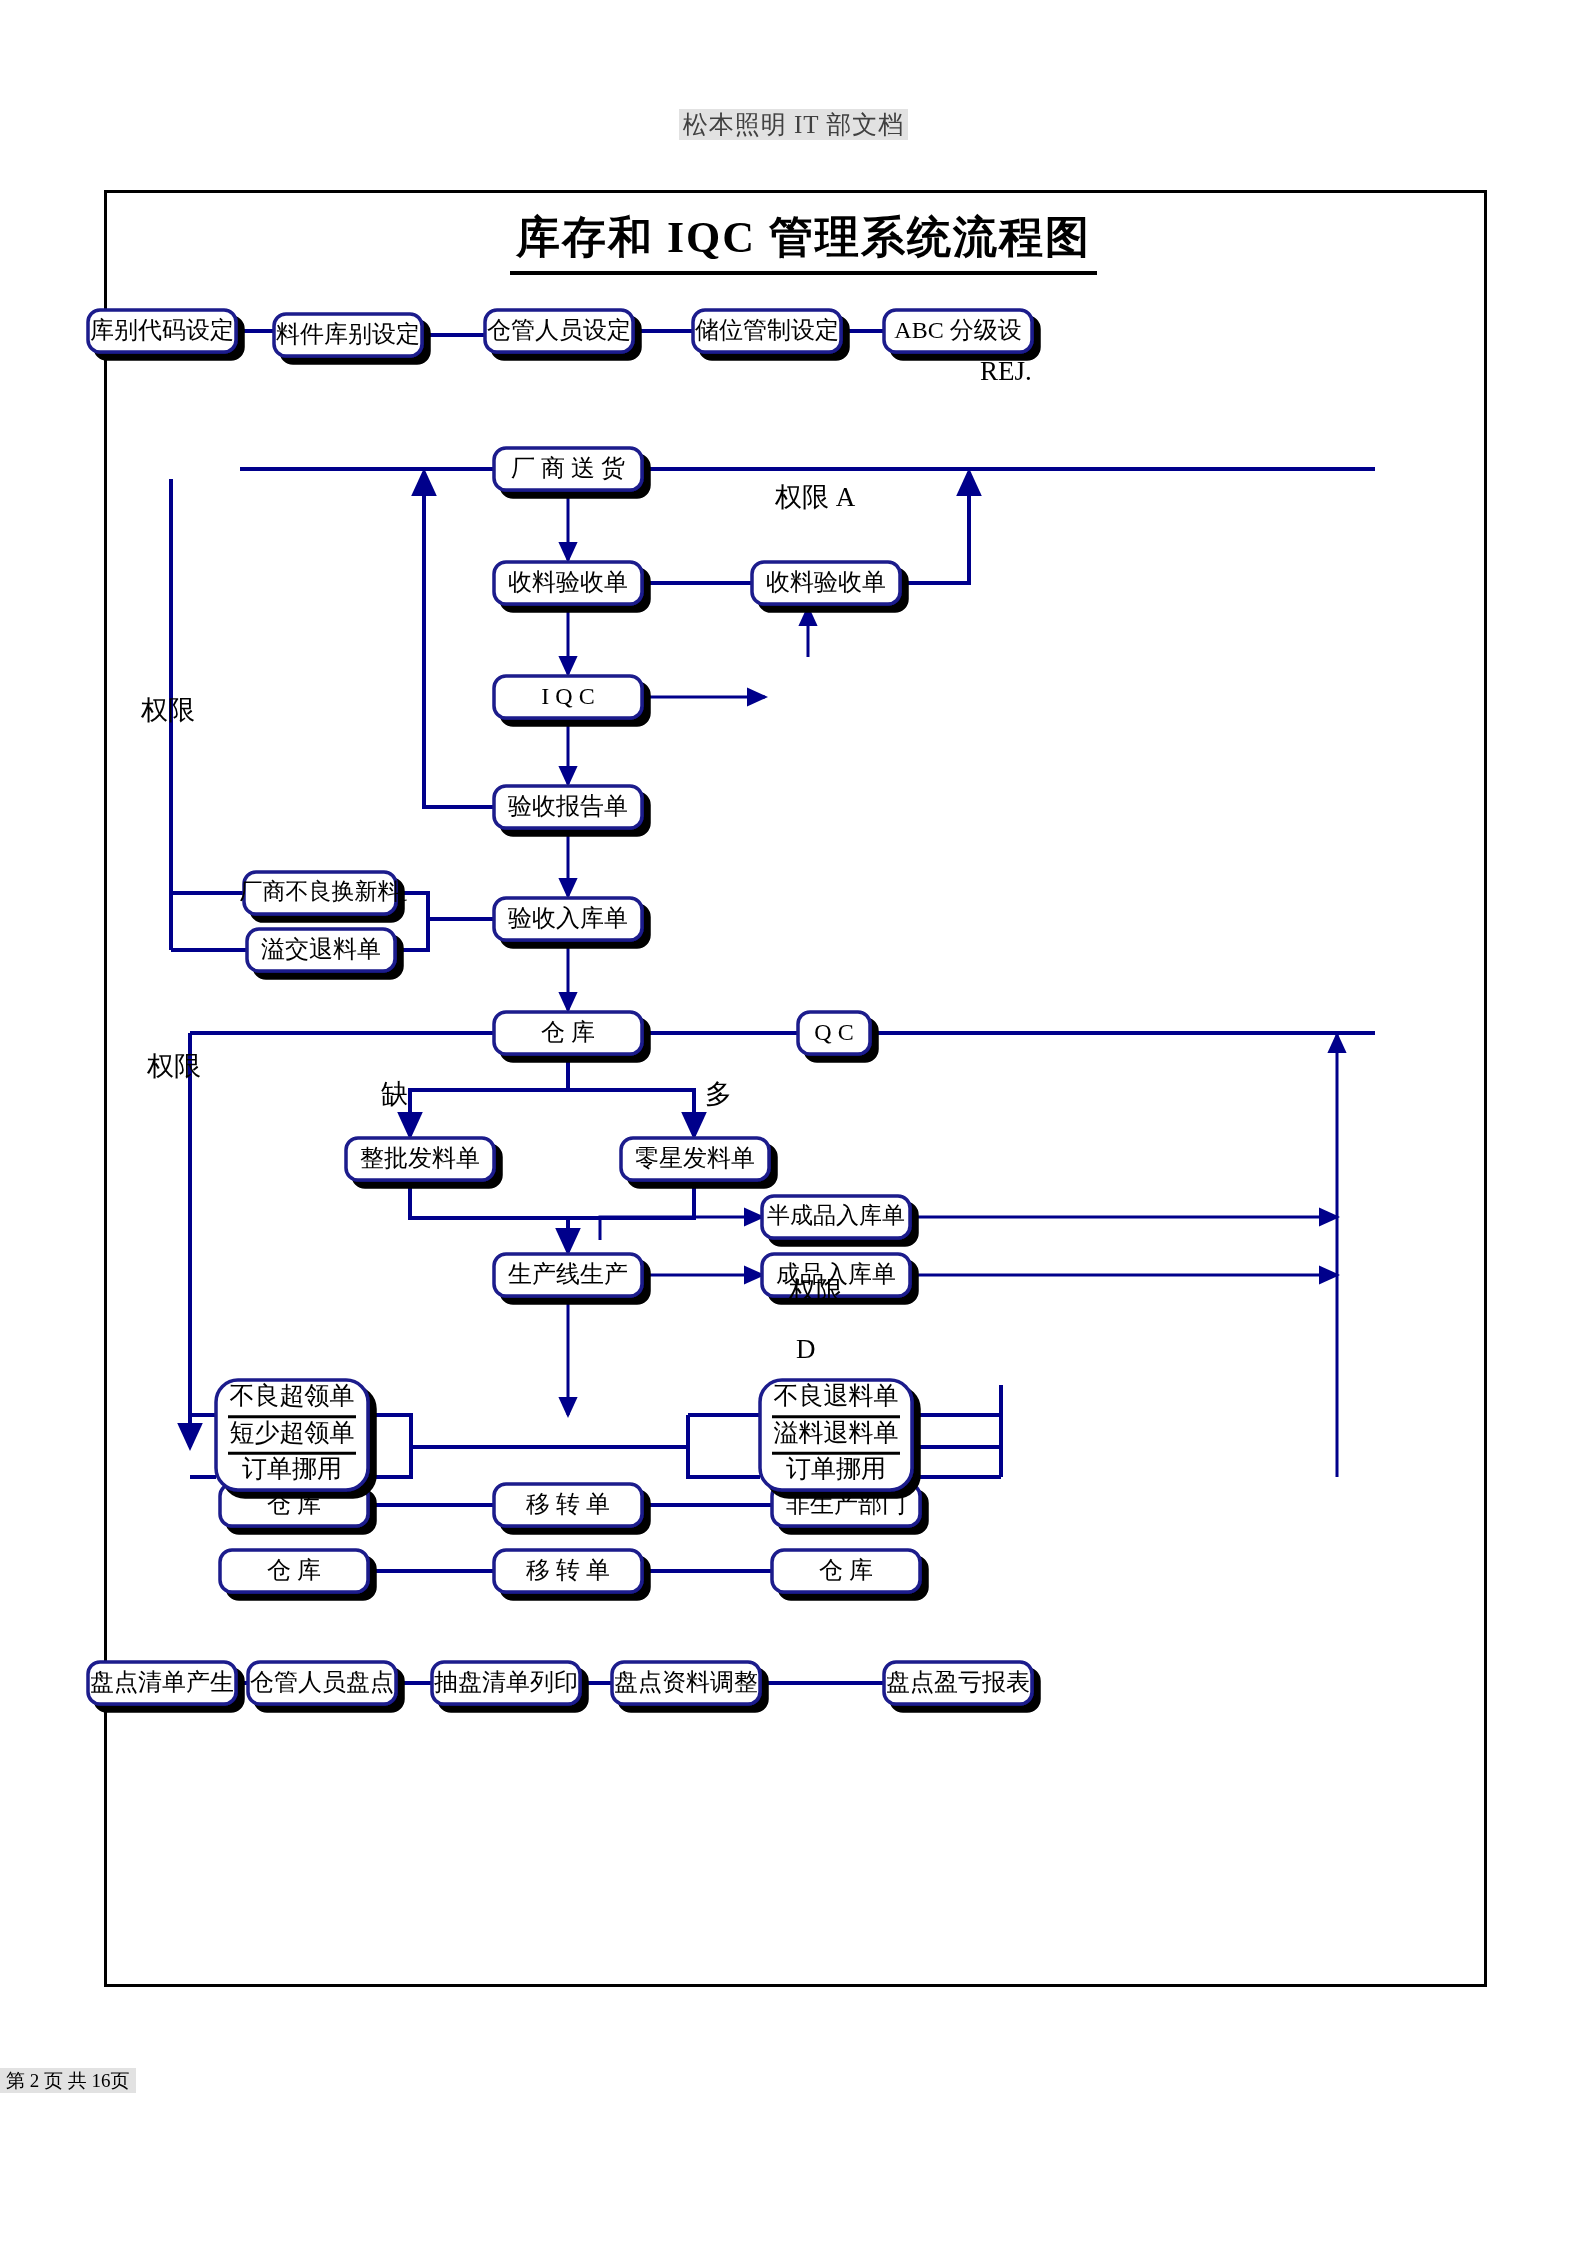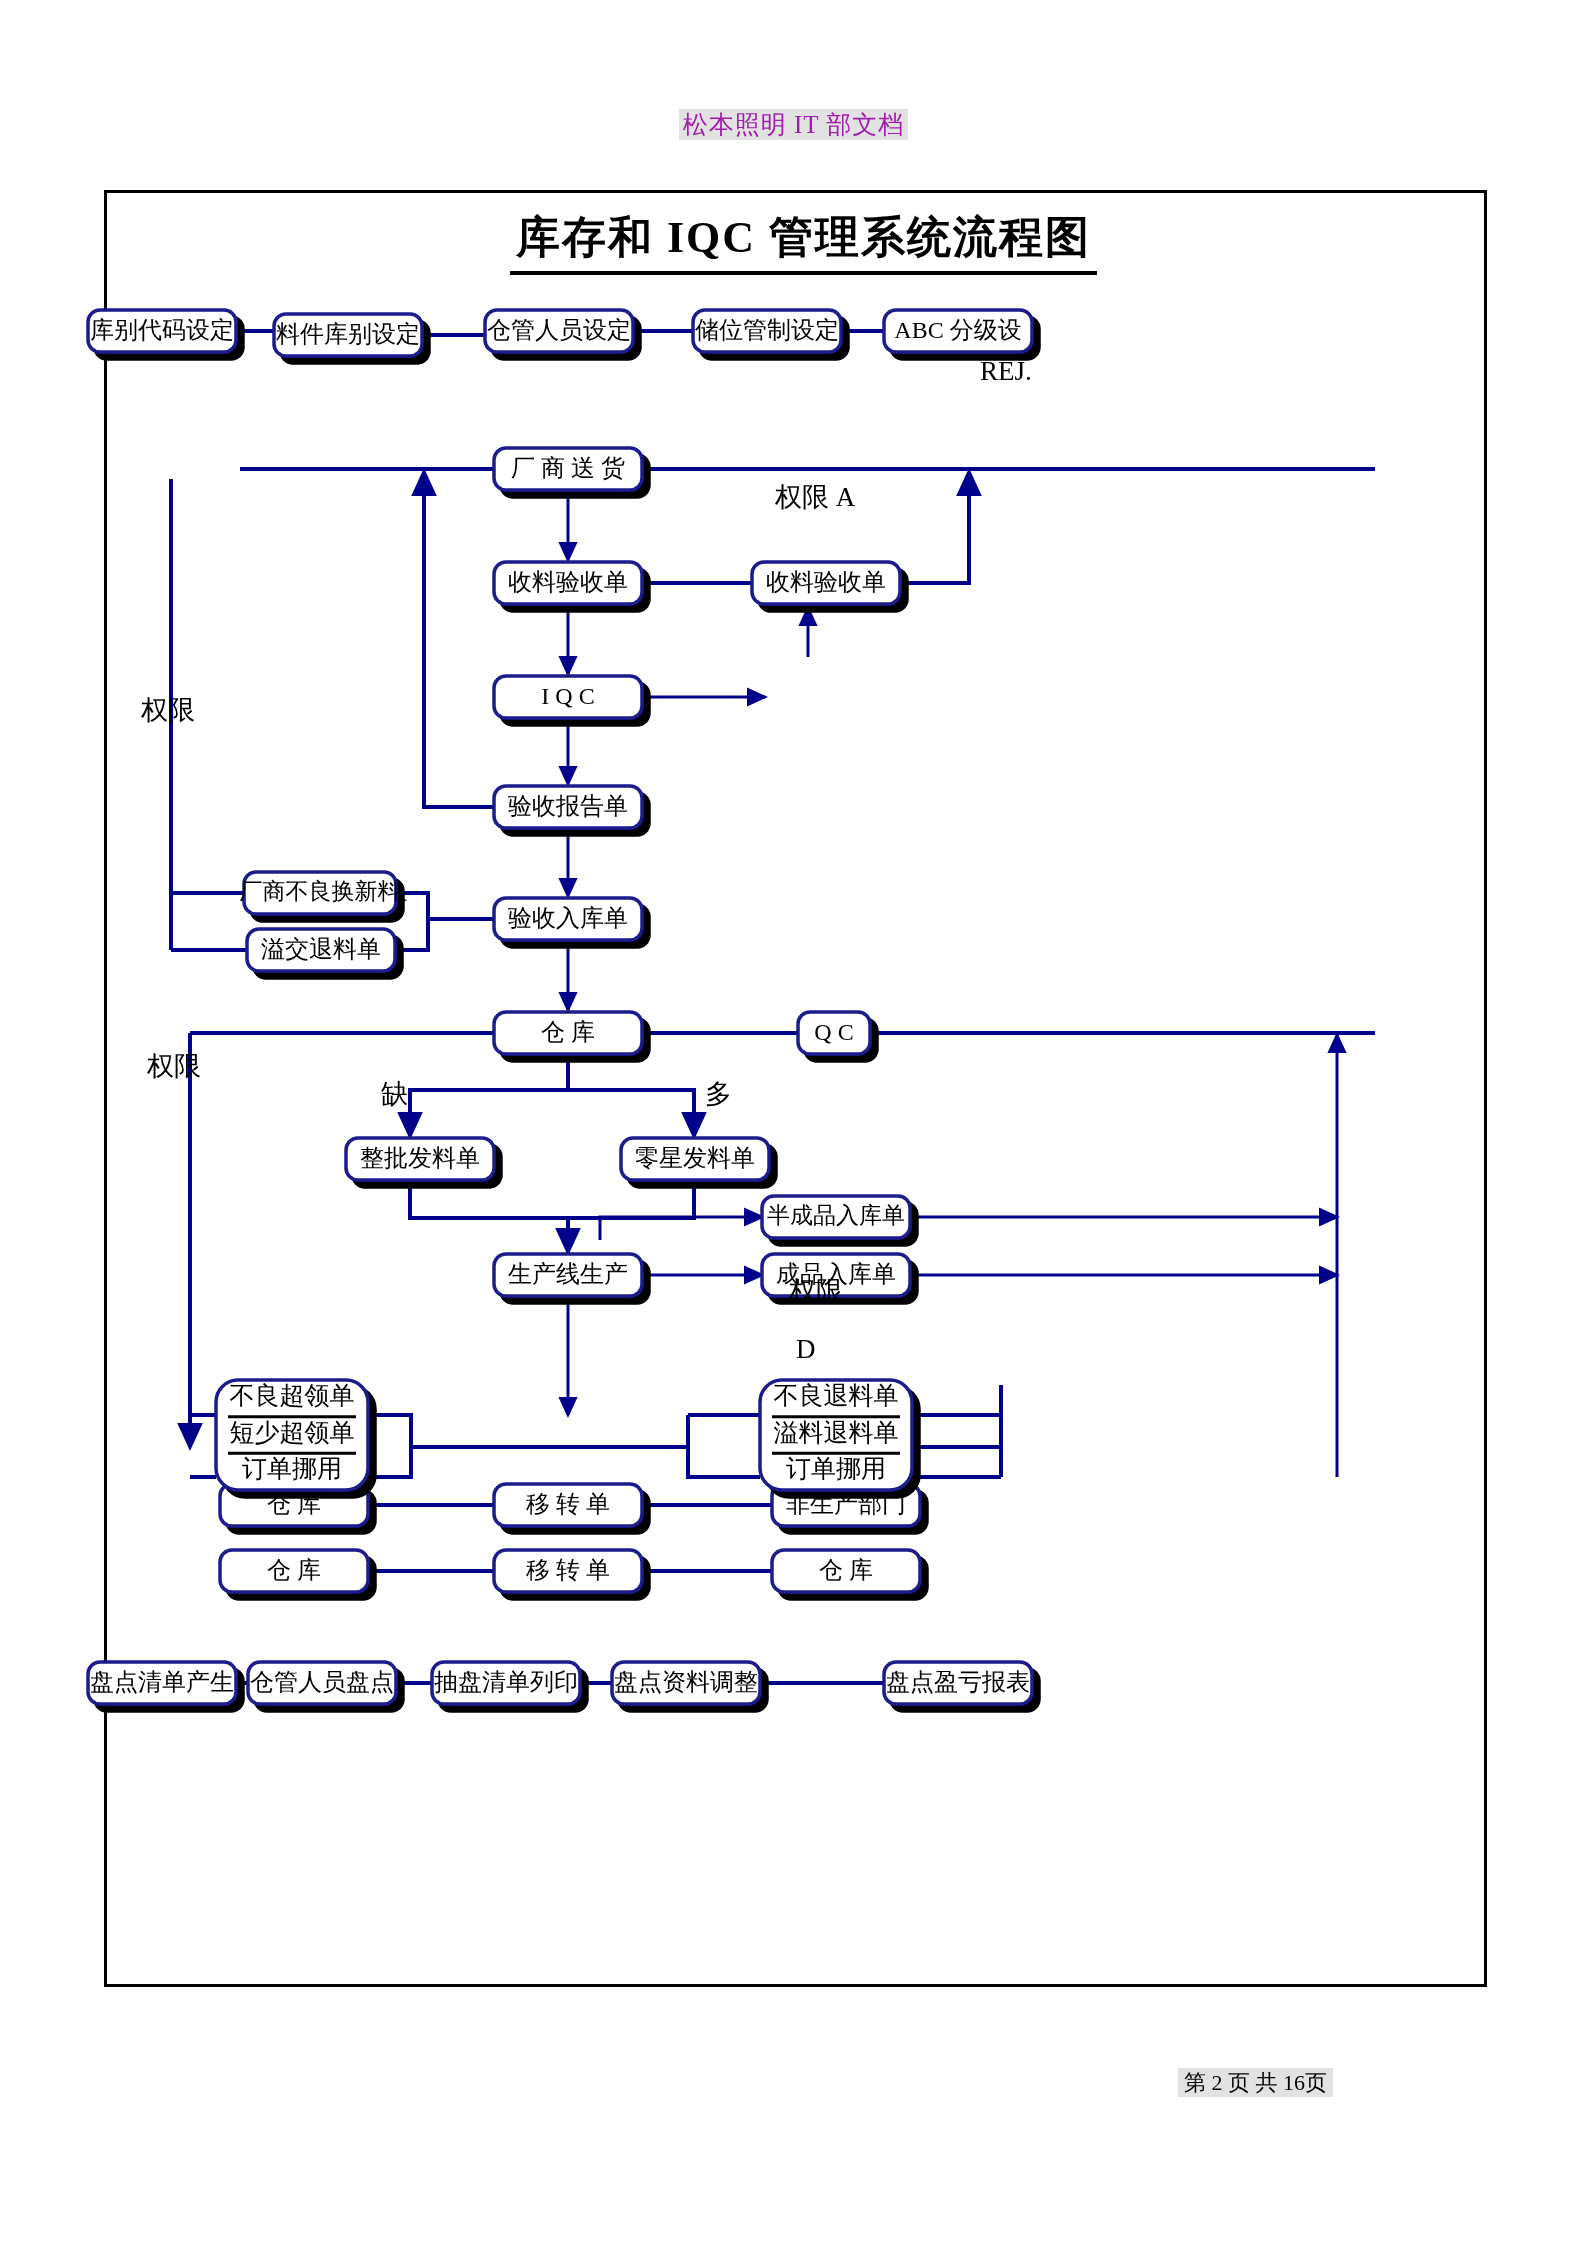--- a/index.html
+++ b/index.html
@@ -20,34 +20,34 @@
     width: 1587px;
     height: 2245px;
   }
   .doc-header {
     position: absolute;
     left: 0;
     top: 108px;
     width: 1587px;
     text-align: center;
     font-size: 25px;
-    color: #a21caf;
+    color: #404040;
     letter-spacing: 1px;
   }
   .doc-header .hl {
     background: #e2e2e2;
     padding: 2px 4px;
   }
   .doc-footer {
     position: absolute;
     left: 0;
     top: 2068px;
     width: 1333px;
-    text-align: right;
-    font-size: 22px;
+    text-align: left;
+    font-size: 19px;
     color: #000;
   }
   .doc-footer .hl {
     background: #e2e2e2;
     padding: 2px 6px;
   }
   .page-frame {
     position: absolute;
     left: 104px;
     top: 190px;

